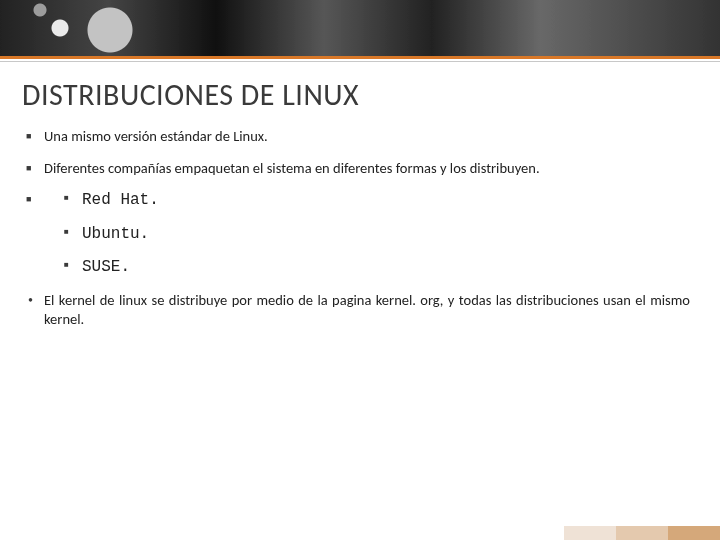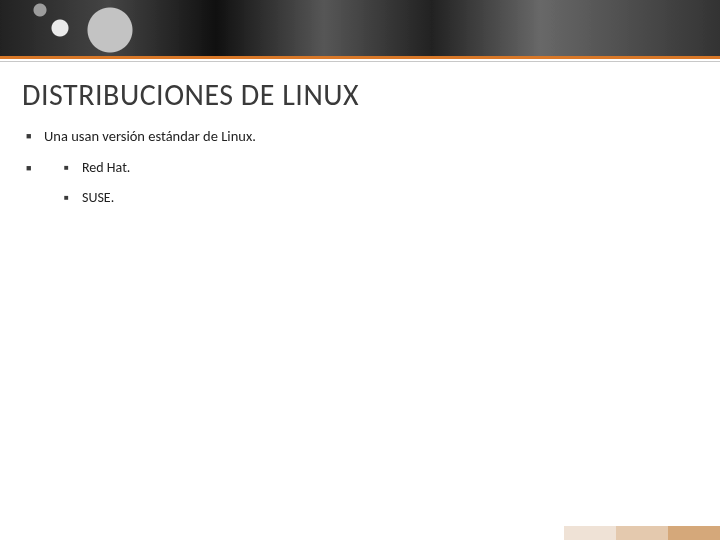--- a/index.html
+++ b/index.html
@@ -49,23 +49,24 @@
     left: 6px;
     top: 0;
     font-size: 10px;
     color: #3a3a3a;
     line-height: 1.7;
   }
   ul.sub { list-style: none; margin-top: 10px; padding-left: 18px; }
   ul.sub > li {
     position: relative;
     padding-left: 20px;
-    font-size: 14px;
+    font-size: 16px;
     color: #222;
     margin-bottom: 12px;
+    font-family: Liberation Mono, monospace;
   }
   ul.sub > li::before {
     content: "■";
     position: absolute;
     left: 2px;
     top: 0;
     font-size: 8px;
     color: #3a3a3a;
     line-height: 2;
   }
@@ -86,27 +87,30 @@
 
 <div class="slide">
   <div class="top-image"></div>
   <div class="orange-line"></div>
   <div class="thin-line"></div>
 
   <div class="content">
     <h1>DISTRIBUCIONES DE LINUX</h1>
 
     <ul class="main">
-      <li class="square">Una usan versión estándar de Linux.</li>
+      <li class="square">Una mismo versión estándar de Linux.</li>
+      <li class="square">Diferentes compañías empaquetan el sistema en diferentes formas y los distribuyen.</li>
       <li class="square">
         <ul class="sub">
           <li>Red Hat.</li>
+          <li>Ubuntu.</li>
           <li>SUSE.</li>
         </ul>
       </li>
+      <li class="dot">El kernel de linux se distribuye por medio de la pagina kernel. org, y todas las distribuciones usan el mismo kernel.</li>
     </ul>
   </div>
 
   <div class="bottom-bar">
     <div class="blank"></div>
     <div class="seg s1"></div>
     <div class="seg s2"></div>
     <div class="seg s3"></div>
   </div>
 </div>

